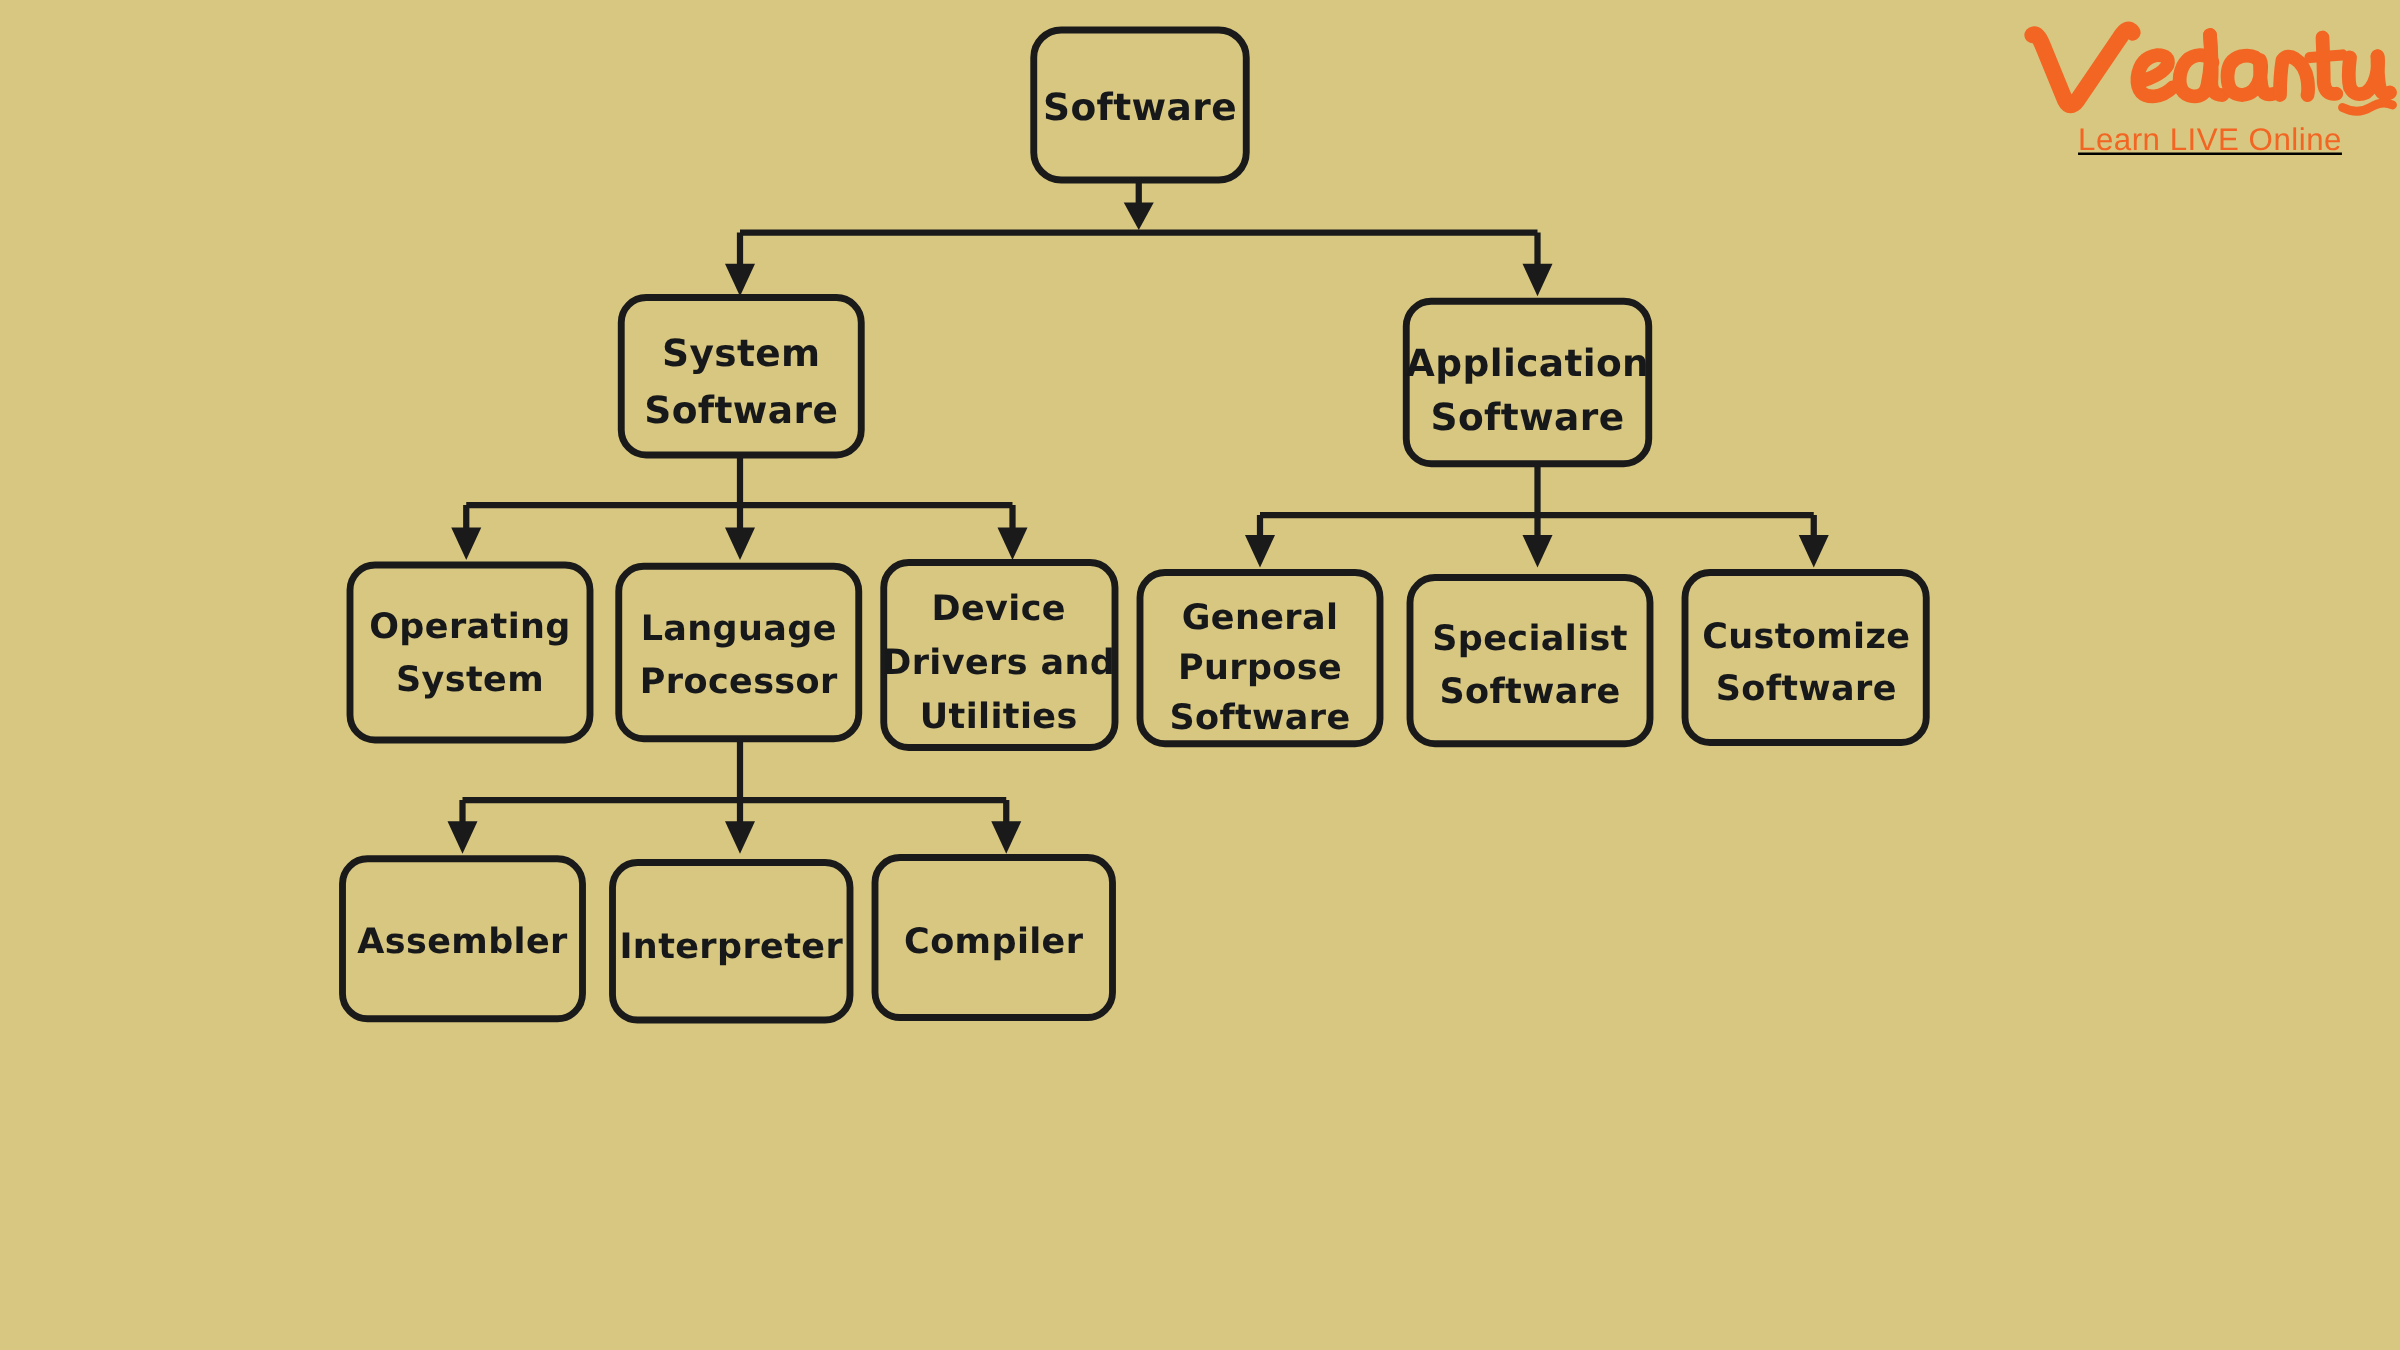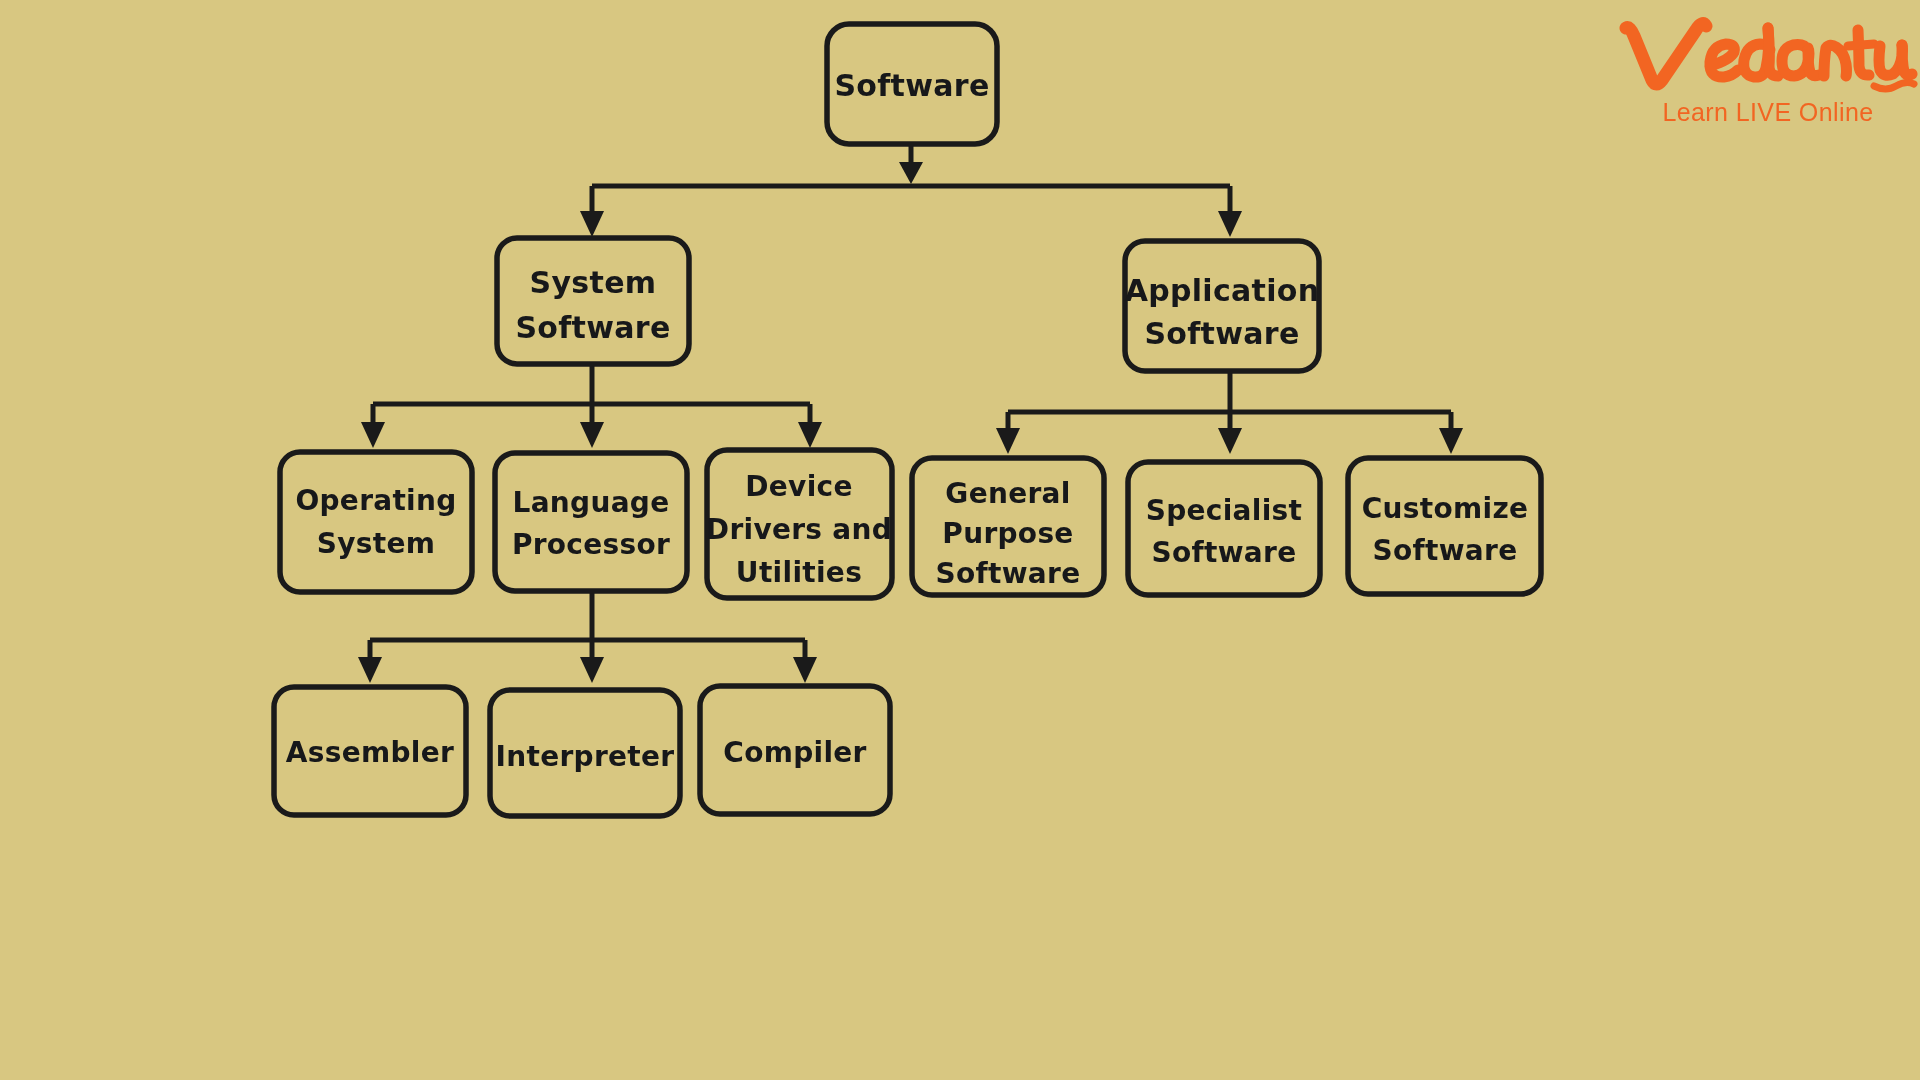--- a/index.html
+++ b/index.html
@@ -72,20 +72,21 @@
     white-space: nowrap;
   }
   
   #brand-logo {
     position: absolute;
     right: 26px;
     top: 14px;
     width: 300px;
     height: 118px;
     text-align: center;
+    text-decoration: underline;
   }
   #brand-wordmark {
     display: block;
     width: 100%;
   }
   #brand-tagline {
     display: block;
     margin-top: 2px;
     font-family: "Liberation Sans", sans-serif;
     font-size: 25px;

